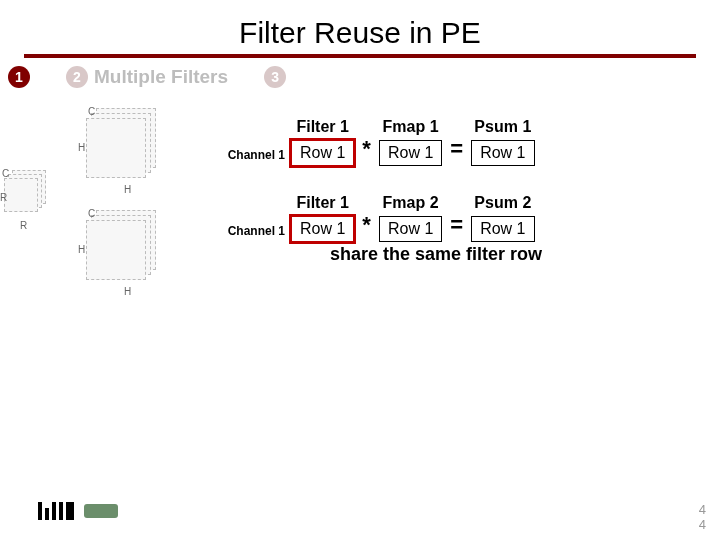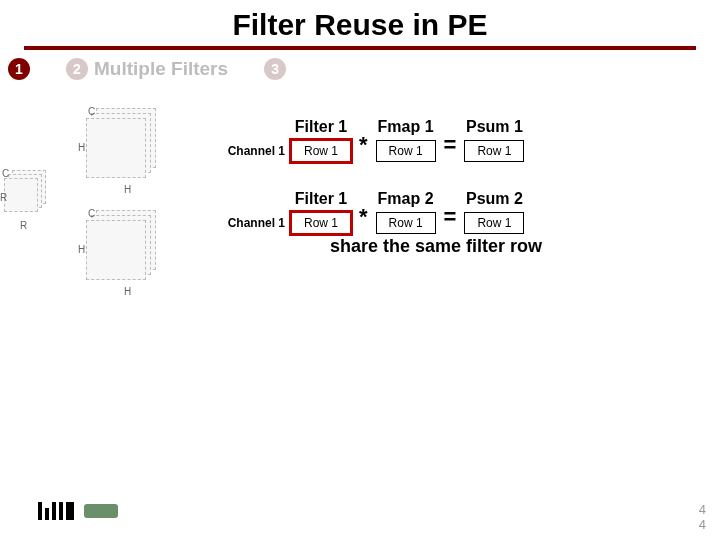--- a/index.html
+++ b/index.html
@@ -7,22 +7,22 @@
     width: 720px;
     height: 540px;
     background: #fff;
     font-family: Arial, Helvetica, sans-serif;
     position: relative;
     overflow: hidden;
   }
   .title {
     text-align: center;
     font-size: 30px;
-    font-weight: 700;
-    padding-top: 8px;
+    font-weight: 400;
+    padding-top: 16px;
     padding-bottom: 4px;
     font-family: "Segoe UI", Arial, sans-serif;
   }
   .title-underline {
     height: 4px;
     background: #800000;
     margin: 0 24px 8px 24px;
   }
   .subheads {
     display: flex;
@@ -104,21 +104,21 @@
     align-items: center;
   }
   .col-head {
     font-size: 16px;
     font-weight: bold;
     margin-bottom: 4px;
   }
   .row-box {
     border: 1px solid #000;
     padding: 3px 8px;
-    font-size: 12px;
+    font-size: 16px;
     display: inline-block;
     min-width: 60px;
     text-align: center;
     position: relative;
   }
   .row-box.red-outline {
     outline: 3px solid #BF0000;
     outline-offset: -1px;
   }
   .op {

